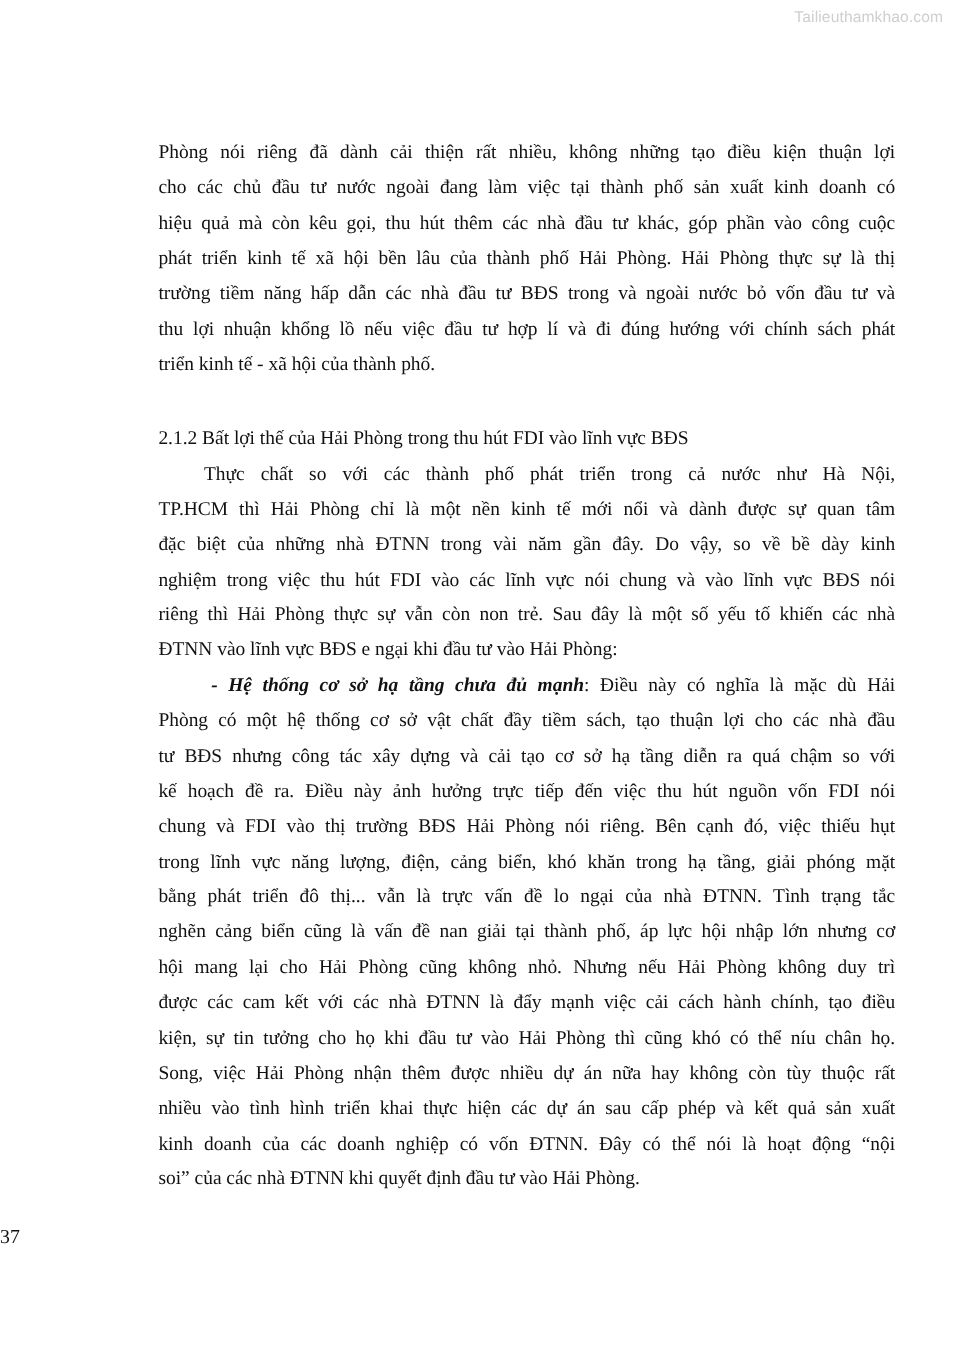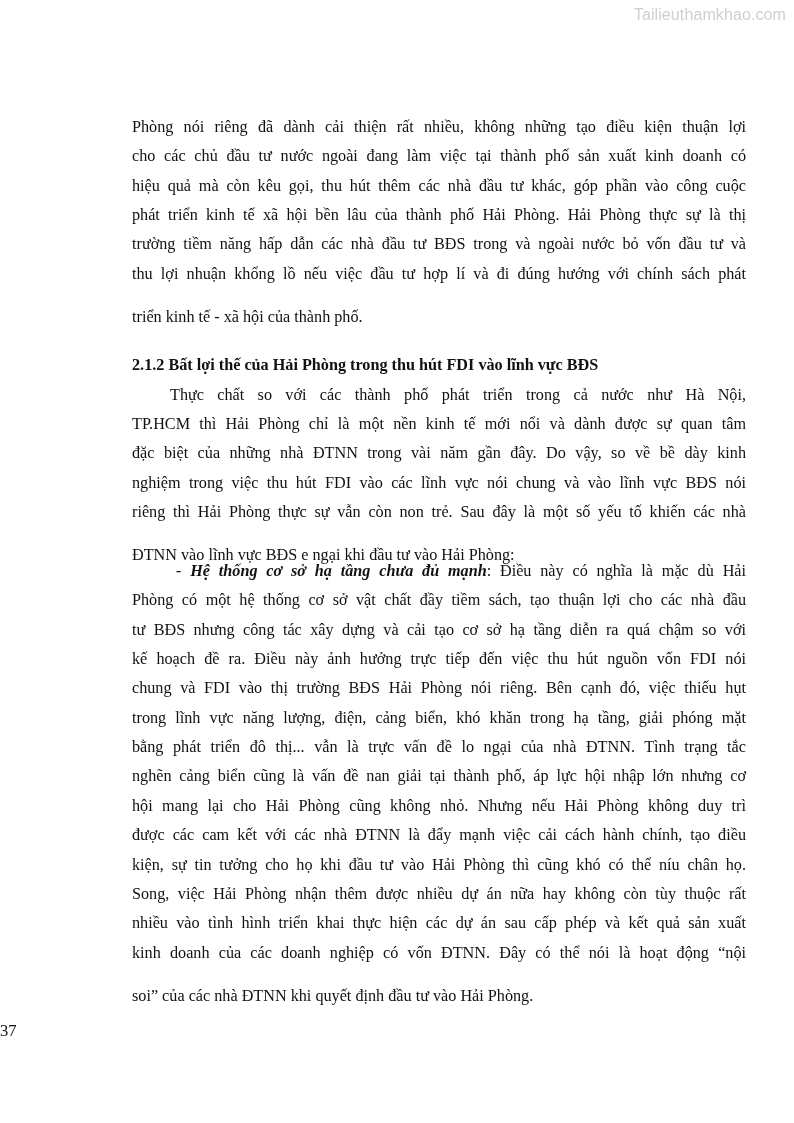--- a/index.html
+++ b/index.html
@@ -1,26 +1,26 @@
 <!DOCTYPE html>
 <html><head>
   <meta charset="utf-8">
   <style>
     html, body { margin: 0; padding: 0; background: #ffffff; }
     body { width: 794px; height: 1123px; position: relative; overflow: hidden;
            font-family: "Liberation Serif", "DejaVu Serif", serif; color: #111; }
     .watermark { position: absolute; top: 6px; right: 8px; font-family: "Liberation Sans", "DejaVu Sans", sans-serif;
-                 font-size: 16px; color: #cfcfcf; letter-spacing: 0.1px; }
+                 font-size: 13px; color: #cfcfcf; letter-spacing: 0.1px; }
     .page { position: absolute; left: 132px; width: 614px; top: 0; }
     .line { position: absolute; left: 0; width: 614px; font-size: 16.2px; line-height: 20px; height: 20px;
             text-align: justify; text-align-last: justify; white-space: nowrap; }
-    .line.last { text-align-last: left; margin-top: 14px; }
+    .line.last { text-align-last: left; }
     .line.indent { padding-left: 38px; width: 576px; }
     .line.indent2 { padding-left: 44px; width: 570px; }
-    .heading { font-weight: bold; text-align-last: left; }
+    .heading { font-weight: normal; text-align-last: left; }
     .bi { font-weight: bold; font-style: italic; }
     .pagenum { position: absolute; top: 1021px; left: 0; width: 794px; text-align: left; font-size: 16.5px; }
   </style>
 </head>
 <body>
 
 <div class="watermark">Tailieuthamkhao.com</div>
 
 <div class="page">
 

